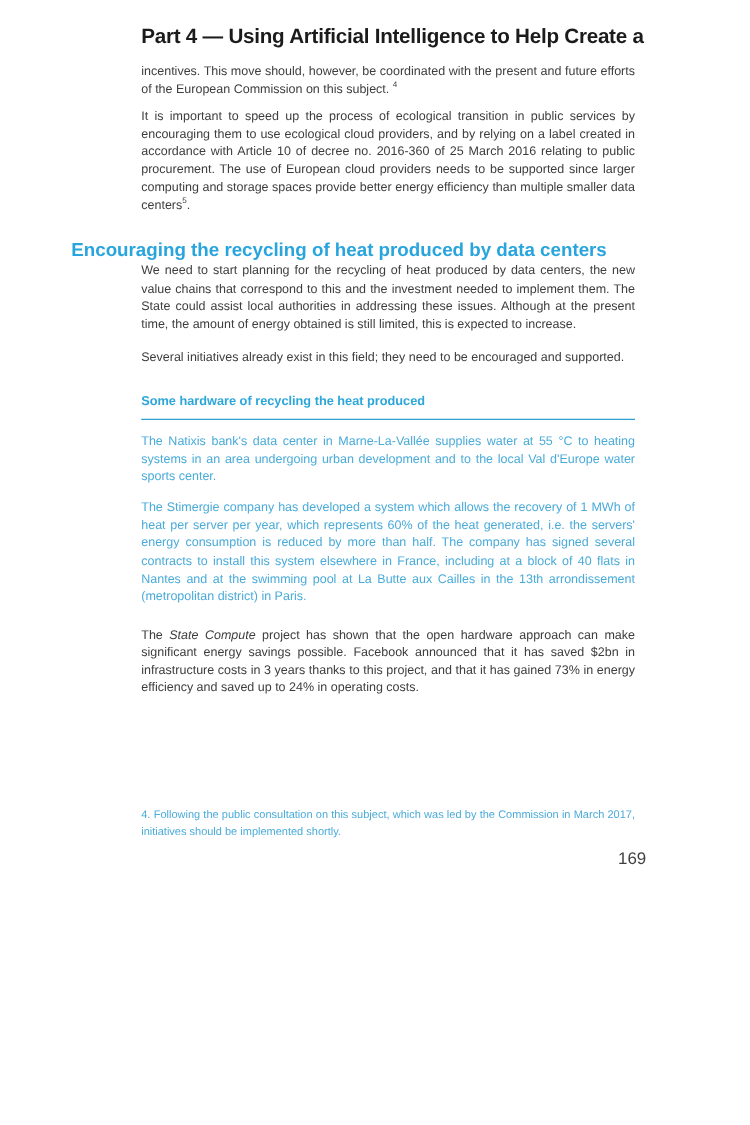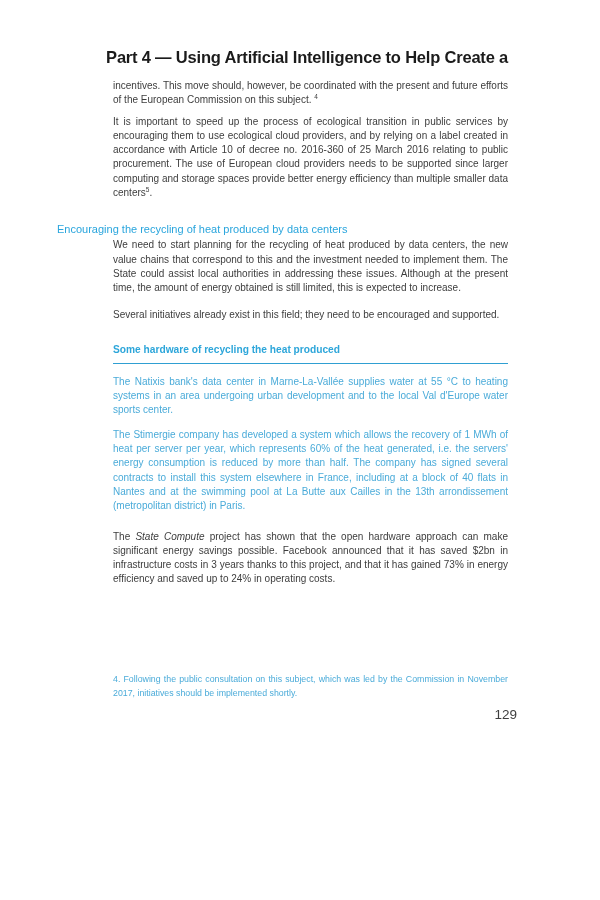--- a/index.html
+++ b/index.html
@@ -18,23 +18,23 @@
     position: relative;
     width: 600px;
     height: 900px;
     background: #ffffff;
     box-sizing: border-box;
     padding: 0 92px 0 113px;
   }
   
   .title {
     display: flex;
-    flex-direction: column;
+    flex-direction: row;
     align-items: flex-end;
-    margin-top: 44px;
+    margin-top: 16px;
     color: #1b1b1b;
   }
   .title-line {
     white-space: nowrap;
     flex: 0 0 auto;
     font-weight: bold;
     font-size: 16.5px;
     line-height: 27px;
     letter-spacing: -0.2px;
   }
@@ -50,23 +50,23 @@
     font-size: 6.5px;
     vertical-align: super;
     line-height: 0;
   }
   .em { font-style: italic; }
   .mt-p1 { margin-top: 8px; }
   .mt-p  { margin-top: 7px; }
   
   .section-heading {
     margin: 0;
-    font-size: 11px;
+    font-size: 15px;
     line-height: 14px;
-    font-weight: normal;
+    font-weight: bold;
     color: #29a5dd;
   }
   .h-recycling { margin-top: 22px; margin-left: -56px; }
   .h-tapping   { margin-top: 24px; margin-left: -18px; }
   .mt-we      { margin-top: 2px; }
   .mt-several { margin-top: 12px; }
   
   .example-block { margin-top: 21px; }
   .example-heading {
     margin: 0;
@@ -135,18 +135,18 @@
     <h3 class="example-heading">Some hardware of recycling the heat produced</h3>
     <hr class="example-rule">
     <p class="cyan-p mt-natixis">The Natixis bank's data center in Marne-La-Vallée supplies water at 55 °C to heating systems in an area undergoing urban development and to the local Val d'Europe water sports center.</p>
     <p class="cyan-p mt-stimergie">The Stimergie company has developed a system which allows the recovery of 1 MWh of heat per server per year, which represents 60% of the heat generated, i.e. the servers' energy consumption is reduced by more than half. The company has signed several contracts to install this system elsewhere in France, including at a block of 40 flats in Nantes and at the swimming pool at La Butte aux Cailles in the 13th arrondissement (metropolitan district) in Paris.</p>
   </div>
 
 
   <p class="body-p mt-opencompute"><span>The </span><span class="em">State Compute</span><span> project has shown that the open hardware approach can make significant energy savings possible. Facebook announced that it has saved $2bn in infrastructure costs in 3 years thanks to this project, and that it has gained 73% in energy efficiency and saved up to 24% in operating costs.</span></p>
 
   <div class="footnotes">
-    <p class="footnote">4. Following the public consultation on this subject, which was led by the Commission in November 2017, initiatives should be implemented shortly.</p>
+    <p class="footnote">4. Following the public consultation on this subject, which was led by the Commission in March 2017, initiatives should be implemented shortly.</p>
   </div>
 
-  <div class="page-number">129</div>
+  <div class="page-number">169</div>
 
 </div>
 
 </body></html>

